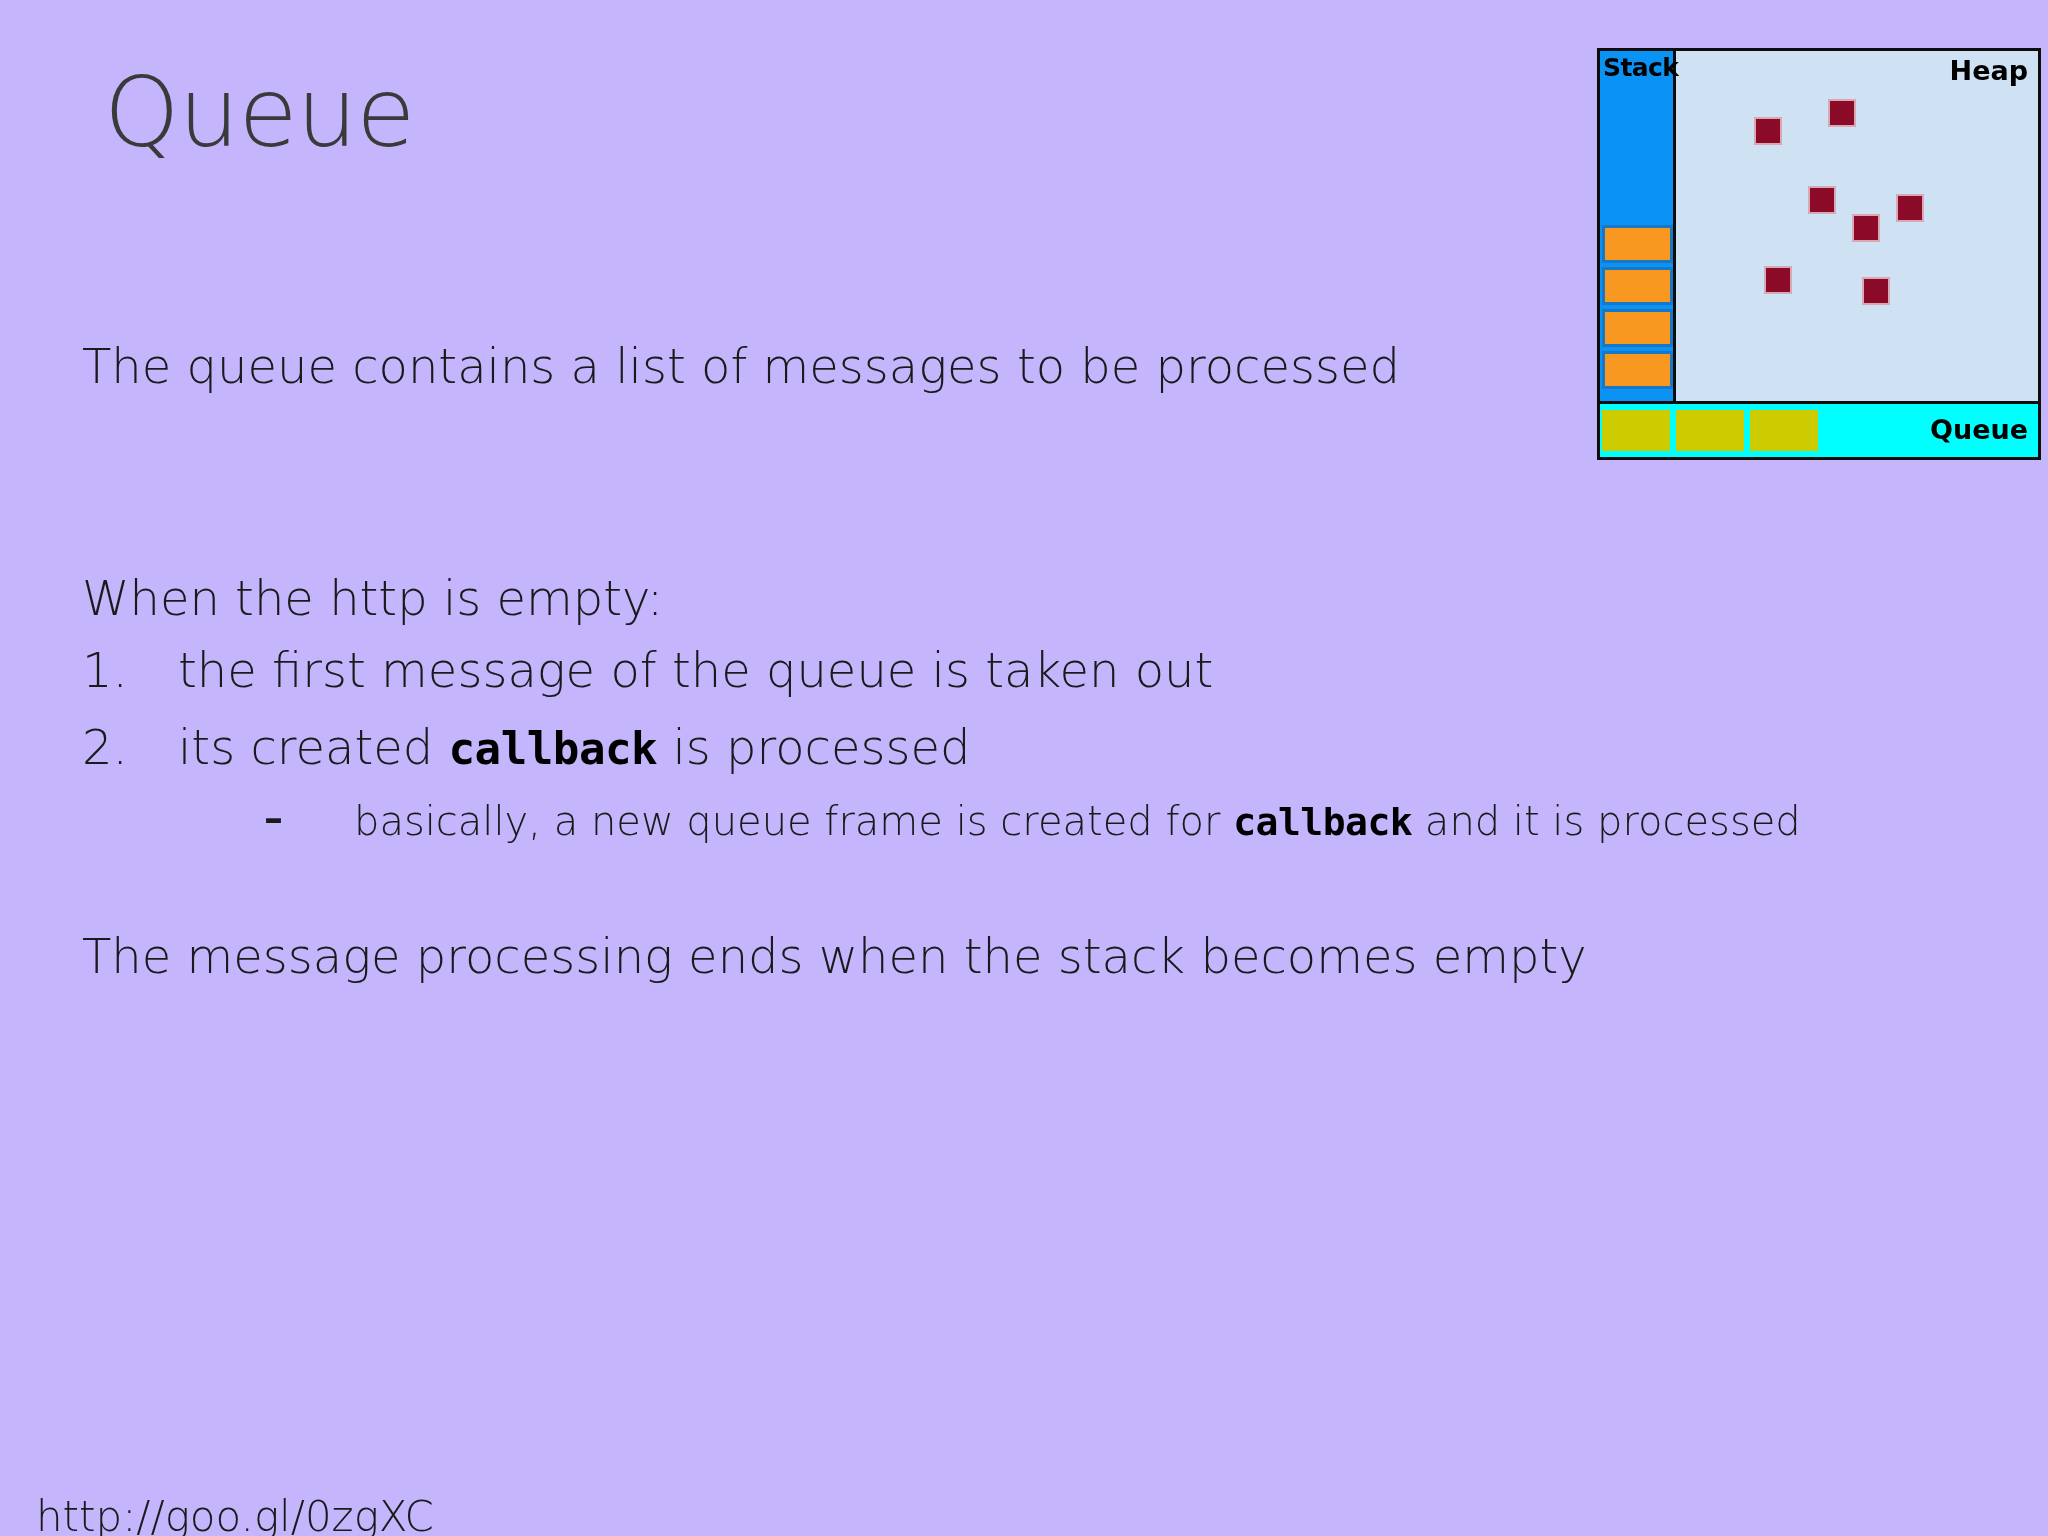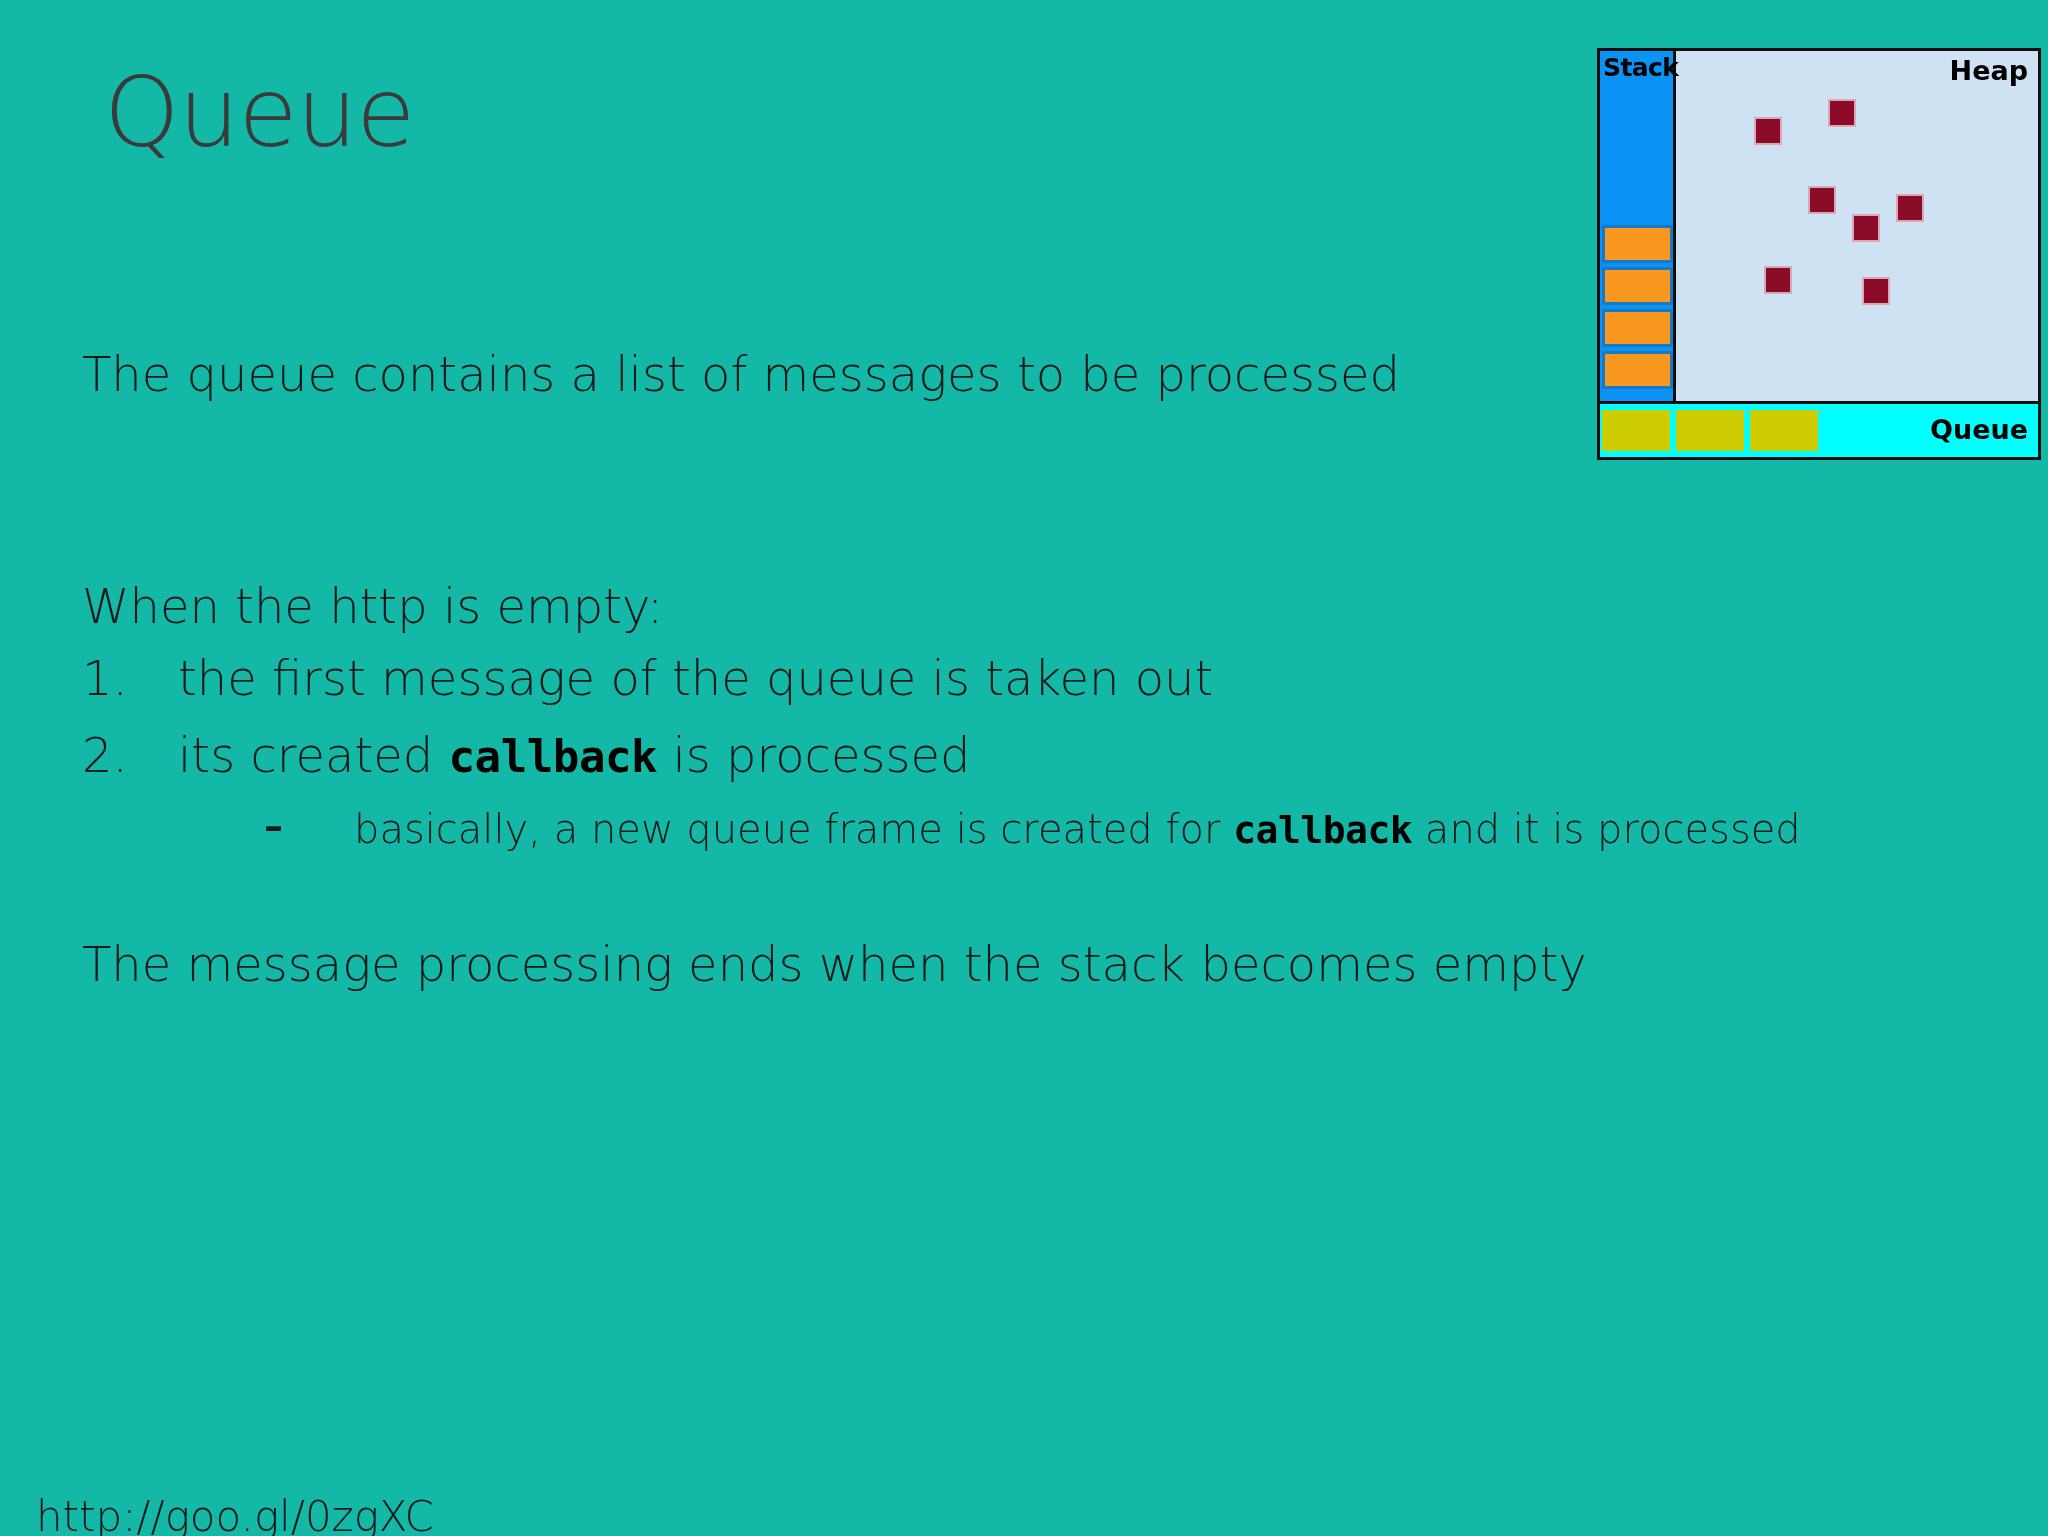--- a/index.html
+++ b/index.html
@@ -8,21 +8,21 @@
     padding: 0;
     background: #ffffff;
   }
   body {
     font-family: "Liberation Sans", sans-serif;
   }
   .slide {
     position: relative;
     width: 2048px;
     height: 1536px;
-    background: #14b8a6;
+    background: #c4b5fd;
     overflow: hidden;
   }
 
   
   .slide-title {
     position: absolute;
     left: 104px;
     top: 58px;
     font-family: "DejaVu Sans", "Liberation Sans", sans-serif;
     font-size: 96px;
@@ -32,21 +32,20 @@
     line-height: 1.15;
     white-space: nowrap;
   }
 
   
   .body-block {
     position: absolute;
     left: 82px;
     top: 340px;
     width: 1400px;
-    margin-top: 8px;
   }
   .para {
     font-family: "DejaVu Sans", "Liberation Sans", sans-serif;
     font-size: 48px;
     font-weight: 300;
     color: #1a1a1a;
     line-height: 1.12;
     white-space: nowrap;
   }
   .para.p1  { margin: 0 0 0 0; }

